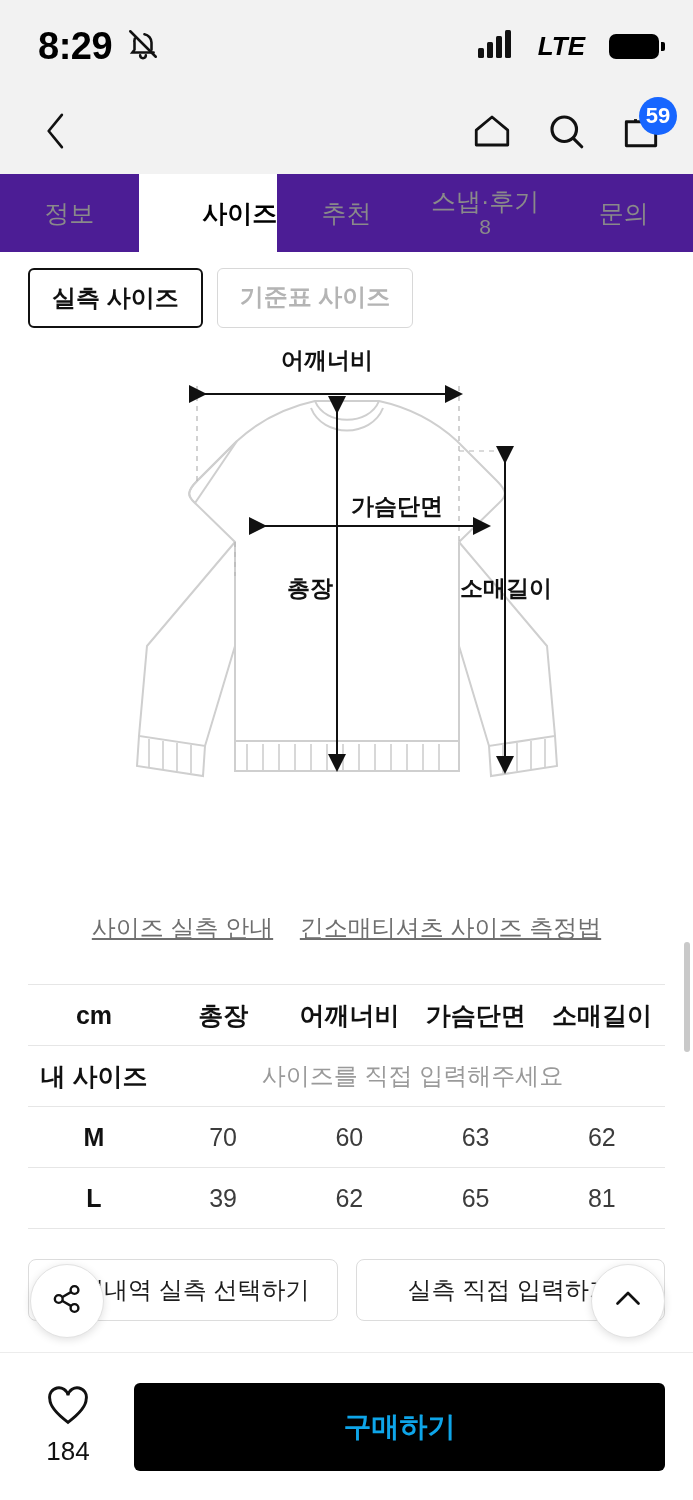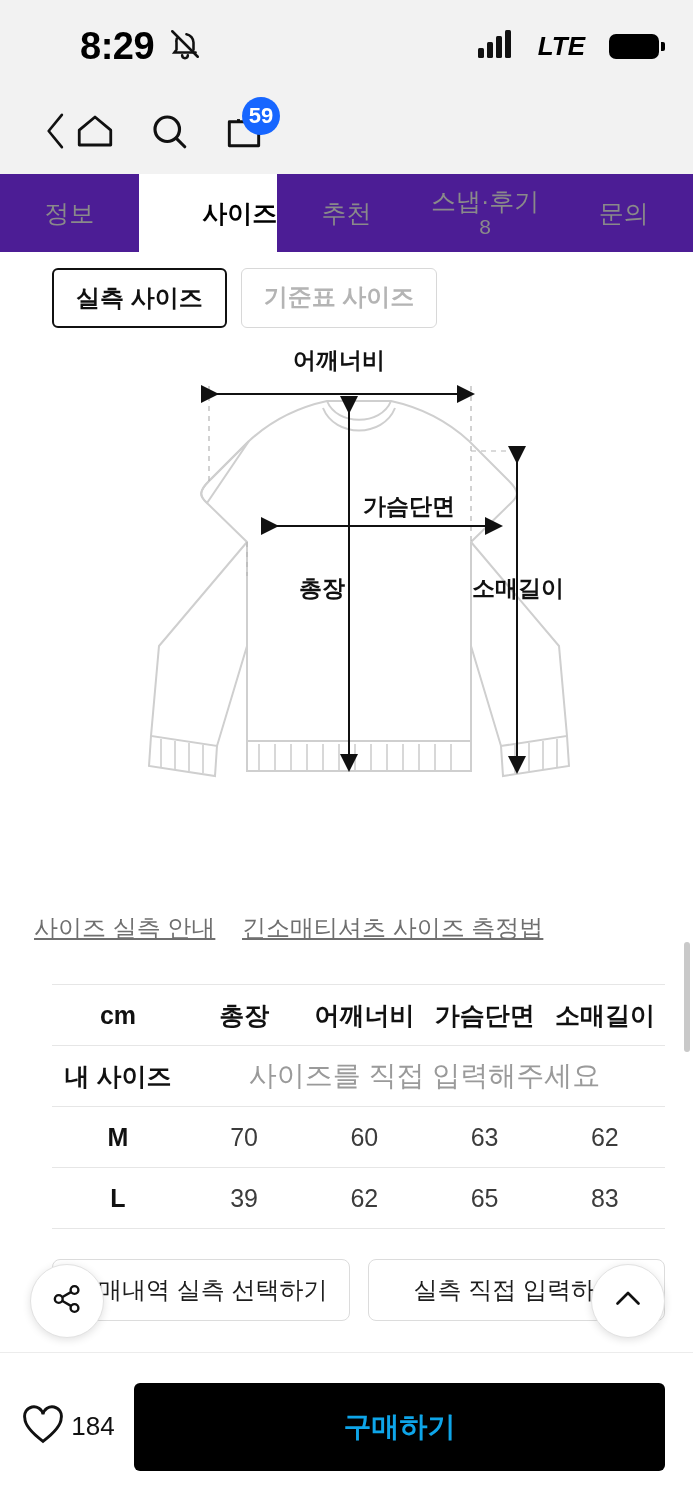--- a/index.html
+++ b/index.html
@@ -30,21 +30,20 @@
   .status-left {
     display: flex;
     align-items: center;
     gap: 14px;
   }
   .clock {
     font-size: 38px;
     font-weight: bold;
     color: #000;
     letter-spacing: -0.5px;
-    margin-left: 42px;
   }
   .status-right {
     display: flex;
     align-items: center;
     gap: 24px;
     font-style: italic;
   }
   .lte-text {
     font-size: 26px;
     font-weight: 600;
@@ -65,20 +64,21 @@
     background: #000;
     border-radius: 0 2px 2px 0;
   }
 
   
   .navbar {
     height: 82px;
     background: #f2f2f2;
     display: flex;
     align-items: center;
+    justify-content: space-between;
     padding: 0 30px 0 38px;
     flex: 0 0 auto;
   }
   .nav-right {
     display: flex;
     align-items: center;
     gap: 32px;
   }
   .badge {
     position: absolute;
@@ -121,21 +121,20 @@
     align-items: flex-end;
   }
   .tab .sub { font-size: 21px; }
 
   
   .content {
     flex: 1 1 auto;
     background: #fff;
     position: relative;
     overflow: hidden;
-    padding-left: 24px;
   }
   .seg-row {
     display: flex;
     gap: 14px;
     padding: 16px 28px 0 28px;
   }
   .seg {
     border: 1px solid #d8d8d8;
     border-radius: 6px;
     padding: 12px 22px;
@@ -152,21 +151,21 @@
 
   
   .diagram {
     position: relative;
     height: 560px;
     margin-top: 18px;
   }
   .diagram svg { display: block; margin: 0 auto; }
 
   .links {
-    text-align: left;
+    text-align: center;
     margin-top: 6px;
     font-size: 24px;
     color: #6f6f6f;
   }
   .links a {
     color: #6f6f6f;
     text-decoration: underline;
     margin: 0 10px;
   }
 
@@ -182,21 +181,21 @@
     border-bottom: 1px solid #e6e6e6;
     height: 61px;
     text-align: center;
     font-size: 25px;
     color: #111;
   }
   table.size-table th { font-weight: bold; }
   table.size-table td.vals { color: #3c3c3c; }
   table.size-table td.hint {
     color: #9a9a9a;
-    font-size: 28px;
+    font-size: 24px;
   }
   table.size-table th.rowlab { font-weight: bold; }
   table.size-table col.c0 { width: 132px; }
 
   
   .btn-row {
     display: flex;
     gap: 18px;
     padding: 30px 28px 0 28px;
   }
@@ -244,21 +243,21 @@
     height: 148px;
     background: #fff;
     border-top: 1px solid #ececec;
     display: flex;
     align-items: center;
     padding: 0 28px;
     gap: 26px;
   }
   .like {
     display: flex;
-    flex-direction: row;
+    flex-direction: column;
     align-items: center;
     justify-content: center;
     gap: 6px;
     width: 80px;
   }
   .like-count { font-size: 26px; color: #111; }
   .buy-btn {
     flex: 1;
     height: 88px;
     background: #000;
@@ -446,21 +445,21 @@
           <td class="vals">70</td>
           <td class="vals">60</td>
           <td class="vals">63</td>
           <td class="vals">62</td>
         </tr>
         <tr>
           <th class="rowlab">L</th>
           <td class="vals">39</td>
           <td class="vals">62</td>
           <td class="vals">65</td>
-          <td class="vals">83</td>
+          <td class="vals">81</td>
         </tr>
       </tbody>
     </table>
 
     <div class="btn-row">
       <div class="outline-btn">구매내역 실측 선택하기</div>
       <div class="outline-btn">실측 직접 입력하기</div>
     </div>
 
     <div class="fab share">

